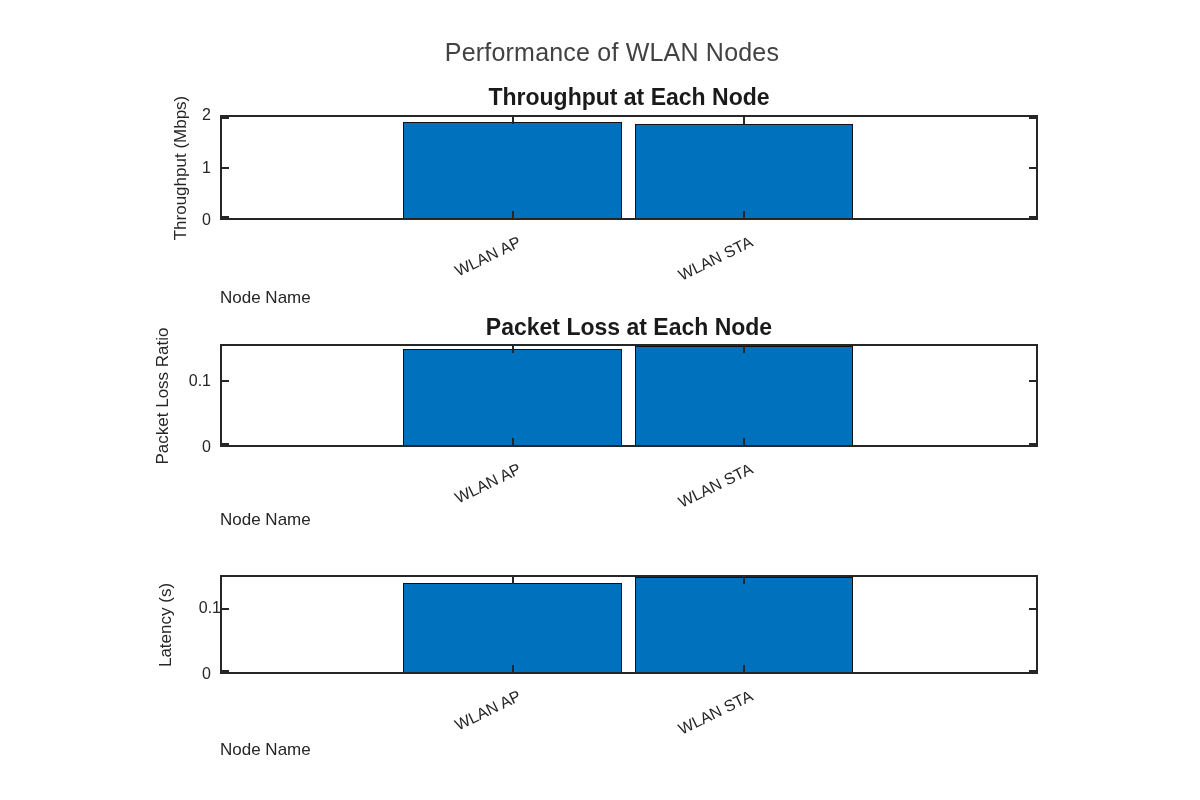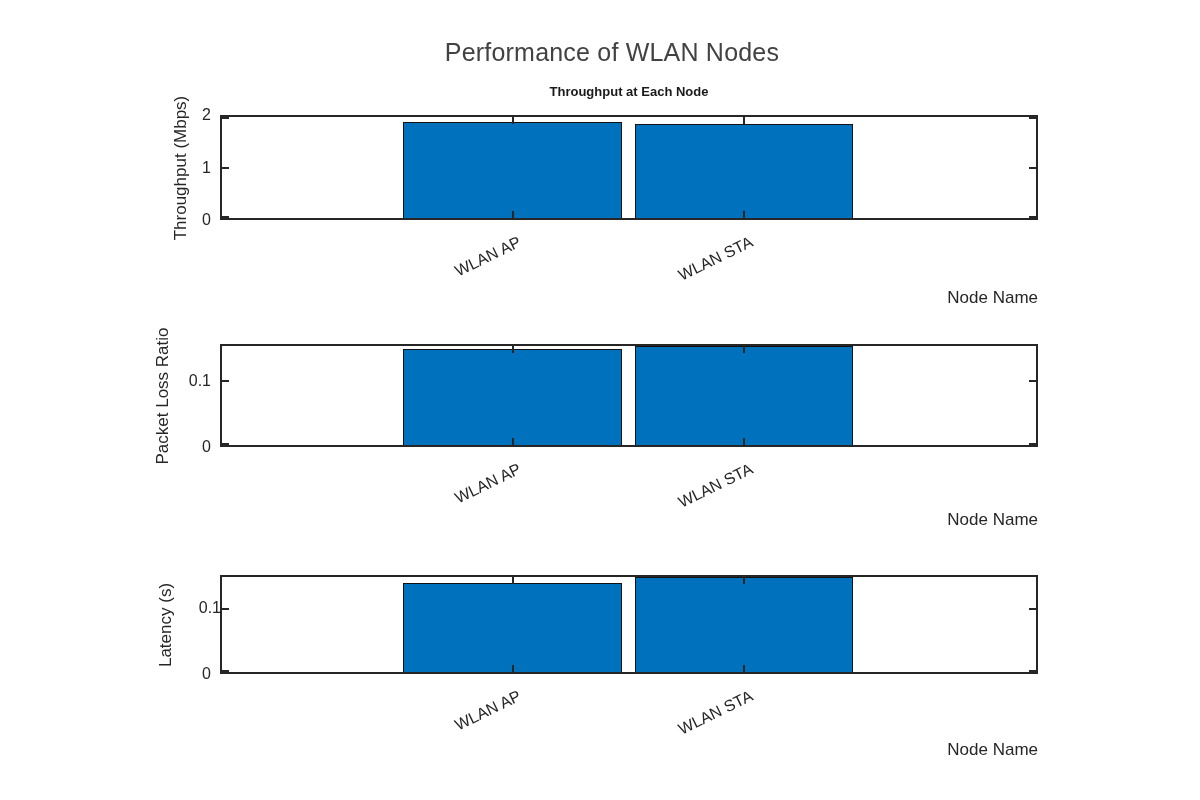--- a/index.html
+++ b/index.html
@@ -18,35 +18,35 @@
     font-size:25px;
     font-weight:400;
     color:#424242;
     letter-spacing:0.2px;
   }
   .subplot{position:absolute;left:0;top:0;width:1200px;height:800px;pointer-events:none;}
   .sp-title{
     position:absolute;
     margin:0;
     text-align:center;
-    font-size:13px;
+    font-size:23px;
     font-weight:700;
     color:#1a1a1a;
     white-space:nowrap;
   }
   .ylabel{
     position:absolute;
     transform:translate(-50%,-50%) rotate(-90deg);
     font-size:17px;
     color:#262626;
     white-space:nowrap;
   }
   .xlabel{
     position:absolute;
-    text-align:right;
+    text-align:left;
     font-size:17px;
     color:#262626;
     white-space:nowrap;
   }
   .plot-box{
     position:absolute;
     border:2px solid #262626;
     box-sizing:border-box;
     background:#ffffff;
   }
@@ -101,20 +101,21 @@
       </div>
     <div class="xlabel" style="left: 220px; top: 288px; width: 818px;">Node Name</div>
   <span class="xtick-label" style="left: 516.026px; top: 233px;">WLAN AP</span>
       <span class="xtick-label" style="left: 748.338px; top: 233px;">WLAN STA</span>
       <span class="ytick-label" style="left: 151px; top: 220px;">0</span>
       <span class="ytick-label" style="left: 151px; top: 167.5px;">1</span>
       <span class="ytick-label" style="left: 151px; top: 115px;">2</span>
     </section>
 
   <section class="subplot">
+    <h2 class="sp-title" style="left: 220px; top: 314px; width: 818px;">Packet Loss at Each Node</h2>
     <div class="ylabel" style="left: 163px; top: 395.5px;">Packet Loss Ratio</div>
     <div class="plot-box" style="left: 220px; top: 344px; width: 818px; height: 103px; border-color: rgb(38, 38, 38);">
         <div class="bar" style="left: 22.2%; width: 27%; height: 96.7742%; background: rgb(0, 114, 189); border-color: rgb(18, 18, 18);"></div>
         <div class="tick" style="left: 289.598px; bottom: 0px; width: 2px; height: 7px;"></div>
         <div class="tick" style="left: 289.598px; top: 0px; width: 2px; height: 7px;"></div>
         <div class="bar" style="left: 50.7%; width: 26.8%; height: 100%; background: rgb(0, 114, 189); border-color: rgb(18, 18, 18);"></div>
         <div class="tick" style="left: 520.774px; bottom: 0px; width: 2px; height: 7px;"></div>
         <div class="tick" style="left: 520.774px; top: 0px; width: 2px; height: 7px;"></div>
         <div class="tick" style="top: 97px; left: 0px; width: 7px; height: 2px;"></div>
         <div class="tick" style="top: 97px; right: 0px; width: 7px; height: 2px;"></div>

